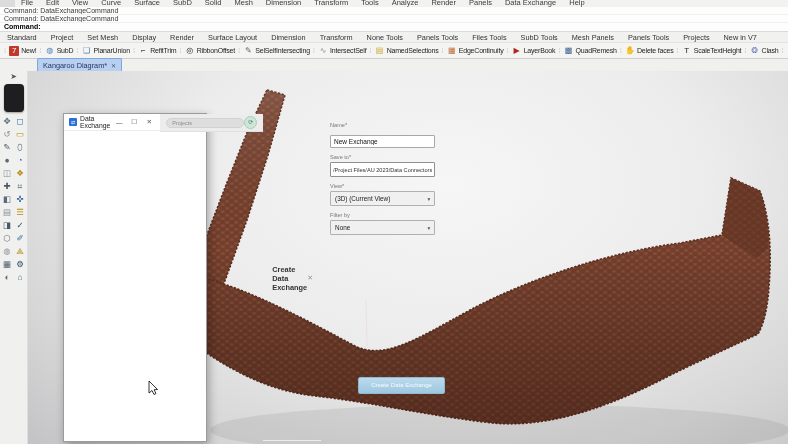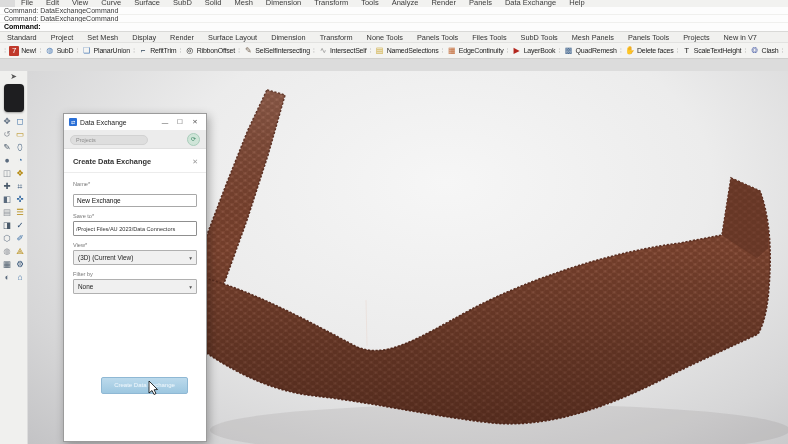--- a/index.html
+++ b/index.html
@@ -30,21 +30,21 @@
   .sb-grid{display:grid;grid-template-columns:13px 13px;grid-auto-rows:13px;justify-items:center;align-items:center;}
   .sb-ico{font-size:8.5px;line-height:13px;}
 
   
   .viewport{position:absolute;left:27px;top:71px;right:0;bottom:0;z-index:0;
     background:radial-gradient(ellipse at 55% 30%, #f6f6f6 0%, #ececec 45%, #d6d6d7 78%, #c3c3c5 100%);}
   .modelsvg{position:absolute;left:0;top:0;width:788px;height:444px;z-index:1;pointer-events:none;}
 
   
   .dialog{position:absolute;left:63px;top:113px;width:142px;height:327px;background:#fff;z-index:5;
-    border:1px solid #9b9b9b;box-shadow:2px 3px 9px rgba(0,0,0,.3);display:flex;flex-direction:column;}
+    border:1px solid #9b9b9b;box-shadow:2px 3px 9px rgba(0,0,0,.3);display:flex;flex-direction:row;}
   .dlg-titlebar{height:16px;display:flex;align-items:center;padding:0 5px;gap:3px;background:#fff;border-bottom:1px solid #ececec;}
   .dlg-appicon{width:8px;height:8px;background:#2a6fd6;border-radius:1px;color:#fff;font-size:5px;line-height:8px;text-align:center;}
   .dlg-title{font-size:6.8px;color:#222;flex:1;}
   .dlg-ctrl{font-size:6.5px;color:#555;width:12px;text-align:center;}
   .dlg-breadcrumbbar{height:17px;background:#ececec;border-bottom:1px solid #e0e0e0;display:flex;align-items:center;padding:0 6px;}
   .dlg-pill{width:78px;height:10px;background:#dedede;border:1px solid #d2d2d2;border-radius:5px;font-size:5.5px;line-height:9px;color:#8c8c8c;padding-left:5px;box-sizing:border-box;}
   .dlg-circle{margin-left:auto;width:11px;height:11px;border-radius:50%;background:#cfe5d8;border:1px solid #a9cdbb;color:#2f7d5a;font-size:6px;line-height:10px;text-align:center;}
   .dlg-cardhead{display:flex;align-items:center;padding:8px 8px 6px 9px;border-bottom:1px solid #ececec;}
   .dlg-cardtitle{font-size:7.4px;font-weight:bold;color:#333;flex:1;}
   .dlg-cardclose{font-size:7px;color:#9a9a9a;}
@@ -217,20 +217,26 @@
       <span class="tb-btn">
         <span class="tb-ico" style="color: rgb(106, 122, 181);">❂</span>
         <span class="tb-label">Clash</span>
       </span>
       <span class="tb-sep">⁞</span>
       <span class="tb-btn">
         <span class="tb-ico" style="color: rgb(209, 160, 0);">▣</span>
       </span>
     </div>
 
+  <div class="vptabs">
+    <div class="vp-tab">
+      <span>Kangaroo Diagram*</span>
+      <span class="x">✕</span>
+    </div>
+  </div>
 
   <div class="sidebar">
     <span class="sb-pointer">➤</span>
     <div class="sb-dark"></div>
     <div class="sb-grid" id="sb-grid">
         <span class="sb-ico" style="color: rgb(91, 107, 126);">✥</span>
         <span class="sb-ico" style="color: rgb(58, 110, 165);">◻</span>
         <span class="sb-ico" style="color: rgb(138, 143, 150);">↺</span>
         <span class="sb-ico" style="color: rgb(181, 137, 15);">▭</span>
         <span class="sb-ico" style="color: rgb(74, 90, 106);">✎</span>

